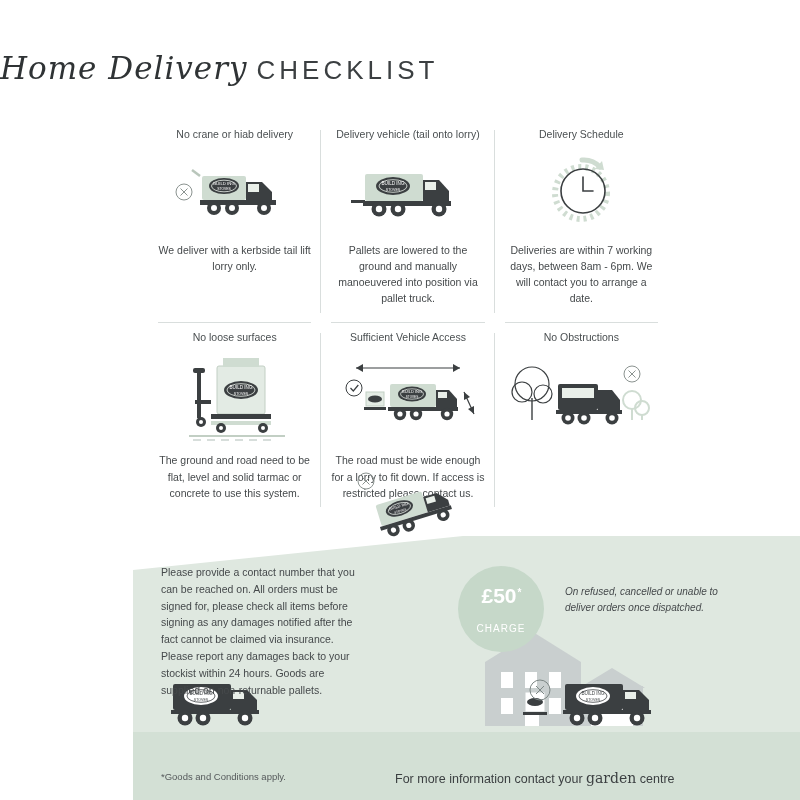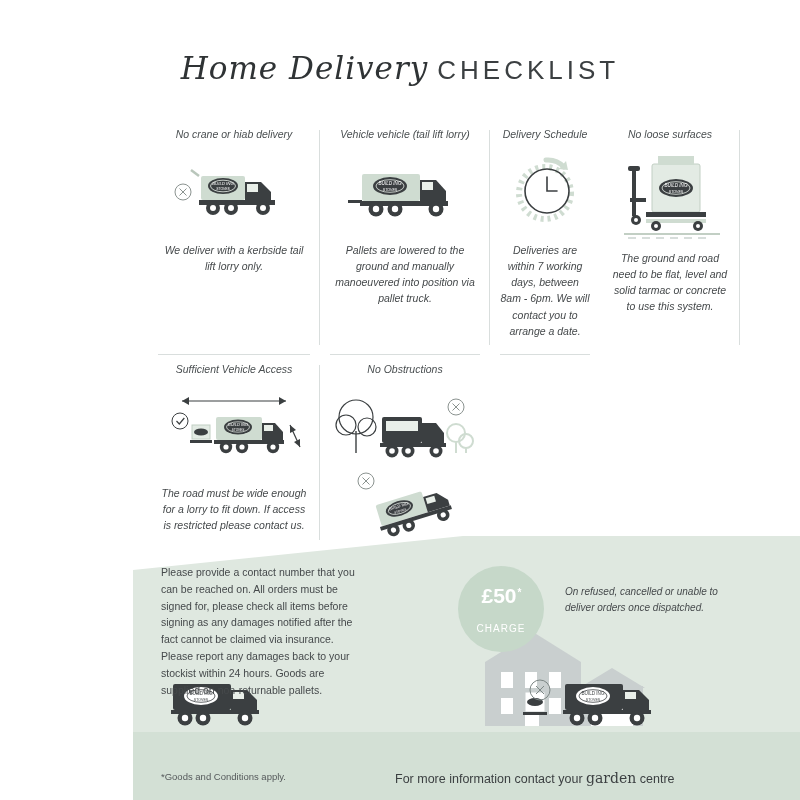--- a/index.html
+++ b/index.html
@@ -8,21 +8,21 @@
     background:#ffffff;
     font-family:"Liberation Sans", sans-serif;
     color:#3b3f41;
     overflow:hidden;
     position:relative;
   }
   .page{position:absolute;inset:0;}
 
   
   .title-wrap{
-    position:absolute;left:0;right:0;top:50px;text-align:center;
+    position:absolute;left:0;right:0;top:50px;text-align:left;
   }
   .title-script{
     font-family:"DejaVu Serif", serif;
     font-style:italic;
     font-size:31px;
     letter-spacing:1px;
     color:#2f3335;
   }
   .title-plain{
     font-family:"Liberation Sans", sans-serif;
@@ -31,22 +31,21 @@
     color:#3b3f41;
     margin-left:9px;
   }
 
   
   .grid{
     position:absolute;
     left:148px;top:120px;
     width:520px;
     display:grid;
-    grid-template-columns:1fr 1fr 1fr 1fr;
-    font-style:italic;
+    grid-template-columns:1fr 1fr 1fr;
   }
   .cell{
     position:relative;
     padding:8px 10px 16px 10px;
     text-align:center;
   }
   .cell.divider-r::after{
     content:"";position:absolute;right:0;top:10px;bottom:10px;width:1px;background:#d9dedd;
   }
   .cell.divider-b::before{
@@ -154,21 +153,21 @@
           <path d="M30 20 L22 14" stroke="#b9c6bb" stroke-width="2.5" fill="none"></path>
 
           <circle cx="14" cy="36" r="8" fill="none" stroke="#8b9390" stroke-width="1"></circle>
           <path d="M10.5 32.5 L17.5 39.5 M17.5 32.5 L10.5 39.5" stroke="#8b9390" stroke-width="1"></path>
         </svg>
       </div>
       <div class="cell-text">We deliver with a kerbside tail lift lorry only.</div>
     </div>
 
     <div class="cell divider-r divider-b">
-      <div class="cell-title">Vehicle vehicle (tail lift lorry)</div>
+      <div class="cell-title">Delivery vehicle (tail onto lorry)</div>
       <div class="art">
         <svg width="130" height="70" viewBox="0 0 130 70">
           <rect x="22" y="18" width="58" height="27" rx="2" fill="#cfdcd1"></rect>
           <path d="M80 24 h16 l10 11 v10 H80 z" fill="#3b3f41"></path>
           <rect x="82" y="26" width="11" height="8" fill="#e9efe9"></rect>
           <rect x="20" y="45" width="88" height="5" fill="#3b3f41"></rect>
           <ellipse cx="50" cy="30" rx="17" ry="9" fill="#3b3f41"></ellipse>
           <ellipse cx="50" cy="30" rx="14" ry="6.3" fill="none" stroke="#e9efe9" stroke-width="0.8"></ellipse>
           <text x="50" y="29" font-size="4.6" fill="#ffffff" text-anchor="middle" font-family="Liberation Sans, sans-serif">BUILD ING</text>
           <text x="50" y="34.5" font-size="3.6" fill="#ffffff" text-anchor="middle" font-family="Liberation Sans, sans-serif">STOVES</text>

